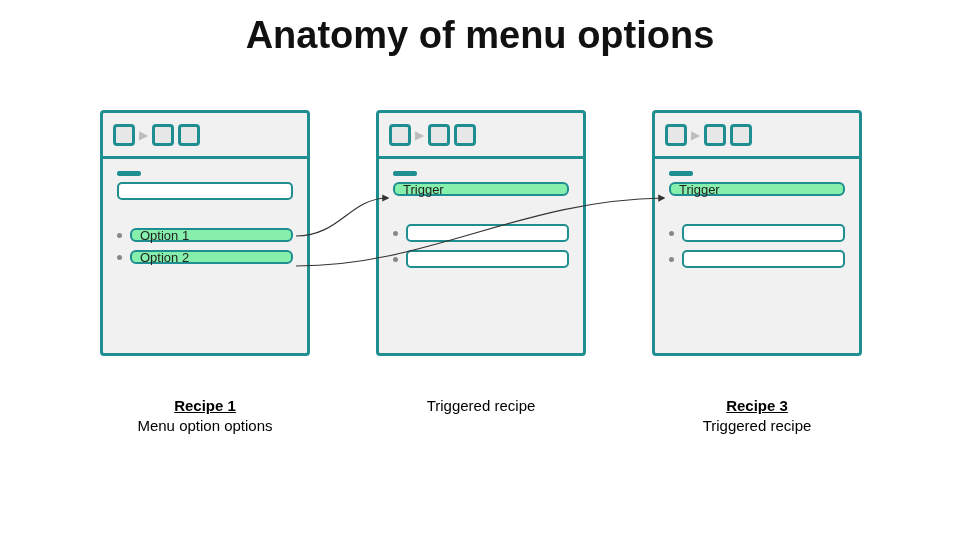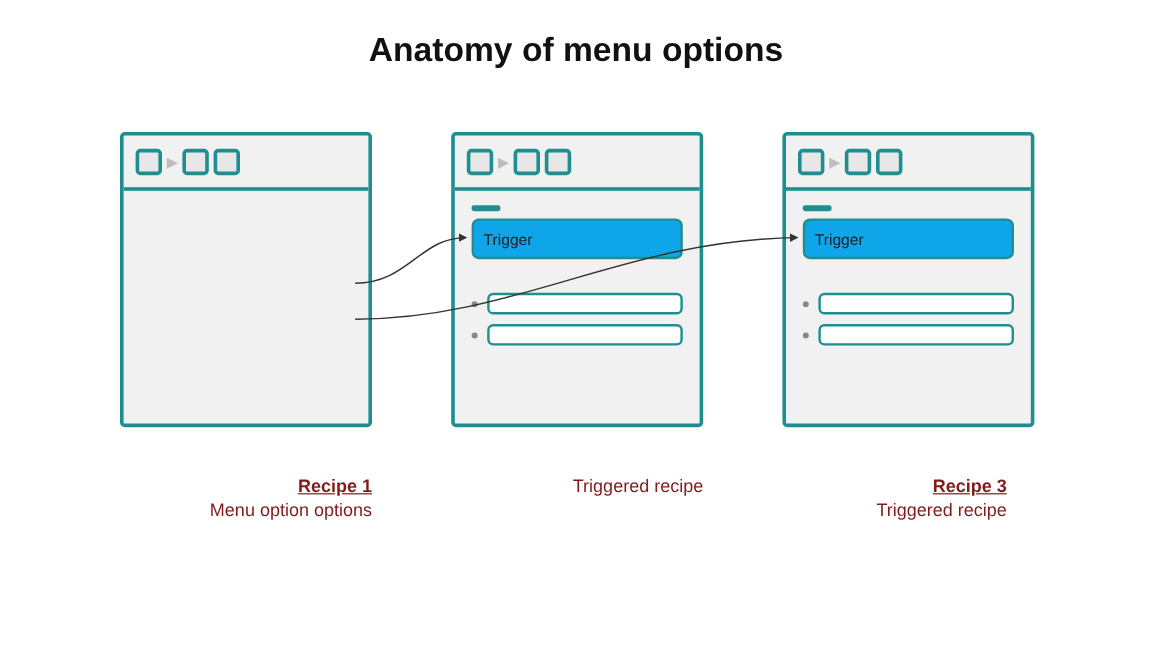--- a/index.html
+++ b/index.html
@@ -6,24 +6,24 @@
   body {
     width: 960px;
     height: 540px;
     background: #ffffff;
     font-family: Arial, Helvetica, sans-serif;
     position: relative;
     overflow: hidden;
   }
   .title {
     text-align: center;
-    font-size: 28px;
+    font-size: 38px;
     font-weight: 700;
     color: #111;
-    margin-top: 26px;
+    margin-top: 14px;
   }
   .stage {
     position: absolute;
     left: 0; right: 0;
     top: 110px;
     height: 280px;
   }
   .card {
     position: absolute;
     width: 210px;
@@ -54,24 +54,24 @@
     padding: 12px 14px 10px 14px;
   }
   .tiny-bar {
     height: 5px;
     width: 24px;
     background: #1e8e91;
     margin-bottom: 6px;
     border-radius: 2px;
   }
   .pill {
-    height: 34px;
+    height: 14px;
     border: 2px solid #1e8e91;
     border-radius: 6px;
-    background: #0ea5e9;
+    background: #86efac;
     display: flex;
     align-items: center;
     padding-left: 8px;
     font-size: 13px;
     color: #222;
   }
   .pill-empty {
     height: 18px;
     border: 2px solid #1e8e91;
     border-radius: 5px;
@@ -92,23 +92,23 @@
   .row .pill, .row .pill-empty { flex: 1; }
   .gap { height: 20px; }
   .captions {
     position: absolute;
     left: 0; right: 0;
     top: 396px;
     display: flex;
   }
   .cap {
     position: absolute;
-    text-align: right;
+    text-align: center;
     font-size: 15px;
-    color: #7f1d1d;
+    color: #000000;
     line-height: 1.35;
     width: 210px;
   }
   .cap .cap-title {
     font-weight: 700;
     text-decoration: underline;
   }
   svg.arrows {
     position: absolute;
     left: 0; top: 0;
@@ -122,20 +122,33 @@
 <h1 class="title">Anatomy of menu options</h1>
 
 <div class="stage">
 
   <div class="card" style="left:100px; top:0;">
     <div class="card-header">
       <div class="hsq"></div>
       <span class="hchev">▶</span>
       <div class="hsq"></div>
       <div class="hsq" style="margin-left:4px"></div>
+    </div>
+    <div class="card-body">
+      <div class="tiny-bar"></div>
+      <div class="pill-empty"></div>
+      <div class="gap"></div>
+      <div class="row">
+        <div class="bullet"></div>
+        <div class="pill">Option 1</div>
+      </div>
+      <div class="row">
+        <div class="bullet"></div>
+        <div class="pill">Option 2</div>
+      </div>
     </div>
   </div>
 
   <div class="card" style="left:376px; top:0;">
     <div class="card-header">
       <div class="hsq"></div>
       <span class="hchev">▶</span>
       <div class="hsq"></div>
       <div class="hsq" style="margin-left:4px"></div>
     </div>
@@ -191,17 +204,17 @@
 </svg>
 
 <div class="captions">
   <div class="cap" style="left:100px;">
     <div class="cap-title">Recipe 1</div>
     <div>Menu option options</div>
   </div>
   <div class="cap" style="left:376px;">
     <div>Triggered recipe</div>
   </div>
-  <div class="cap" style="left:629px;">
+  <div class="cap" style="left:652px;">
     <div class="cap-title">Recipe 3</div>
     <div>Triggered recipe</div>
   </div>
 </div>
 
 </body></html>

